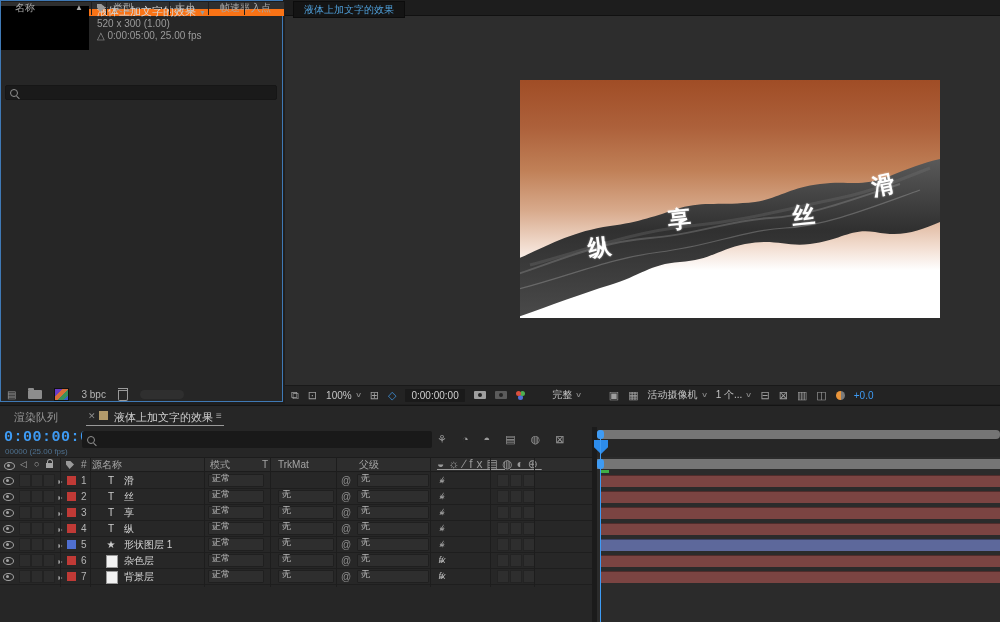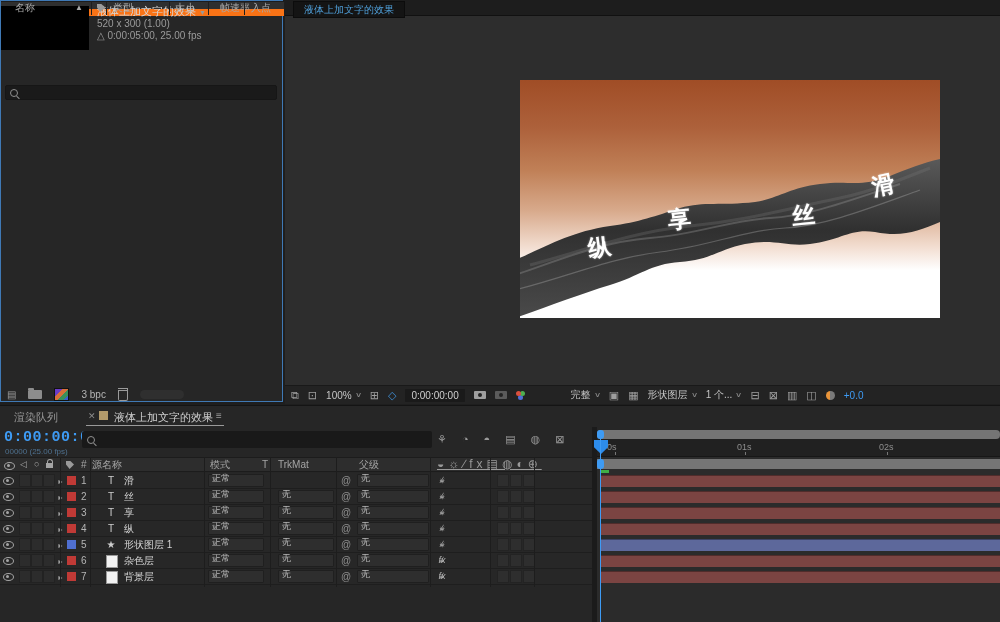--- a/index.html
+++ b/index.html
@@ -195,28 +195,28 @@
       <span class="ddl">
           <span>100%</span>
           <i class="caret">∨</i>
         </span>
       <span class="vico">⊞</span>
       <span class="vico" style="color:#3f8fd6;">◇</span>
       <span class="tc-chip">0:00:00:00</span>
       <span class="cam"></span>
       <span class="cam dim"></span>
       <span class="rgb"></span>
-      <span class="ddl" style="width:66px;justify-content:flex-end;">
+      <span class="ddl" style="width:66px;justify-content:center;">
           <span>完整</span>
           <i class="caret">∨</i>
         </span>
       <span class="vico">▣</span>
       <span class="vico">▦</span>
       <span class="ddl">
-          <span>形状图层</span>
+          <span>活动摄像机</span>
           <i class="caret">∨</i>
         </span>
       <span class="ddl">
           <span>1 个...</span>
           <i class="caret">∨</i>
         </span>
       <span class="vico">⊟</span>
       <span class="vico">⊠</span>
       <span class="vico">▥</span>
       <span class="vico">◫</span>
@@ -500,21 +500,20 @@
       <i class="colsep" style="left:270px;"></i>
     <i class="colsep" style="left:336px;"></i>
       <i class="colsep" style="left:430px;"></i>
     <i class="colsep" style="left:490px;"></i>
       <i class="colsep" style="left:534px;"></i>
 
     <div id="gutter" class="abs"></div>
     <div id="track-bg" class="abs"></div>
     <div id="navigator" class="abs"></div>
     <div id="nav-cap" class="abs"></div>
-    <div id="ruler" class="abs"><span id="ruler-labels"><span class="rlab" style="left: 10px;">0s</span><i class="rtick" style="left: 18px;"></i><span class="rlab" style="left: 140px;">01s</span><i class="rtick" style="left: 148px;"></i><span class="rlab" style="left: 282px;">02s</span><i class="rtick" style="left: 290px;"></i></span></div>
     <div id="workarea" class="abs"></div>
     <div id="wa-cap" class="abs"></div>
     <div id="green-marker" class="abs"></div>
     <div id="track-bars" class="abs">
         <div class="bar" style="top: 2px; background: rgb(123, 68, 66);"></div>
         <div class="bar" style="top: 18px; background: rgb(123, 68, 66);"></div>
         <div class="bar" style="top: 34px; background: rgb(123, 68, 66);"></div>
         <div class="bar" style="top: 50px; background: rgb(123, 68, 66);"></div>
         <div class="bar" style="top: 66px; background: rgb(93, 104, 155);"></div>
         <div class="bar" style="top: 82px; background: rgb(123, 68, 66);"></div>

